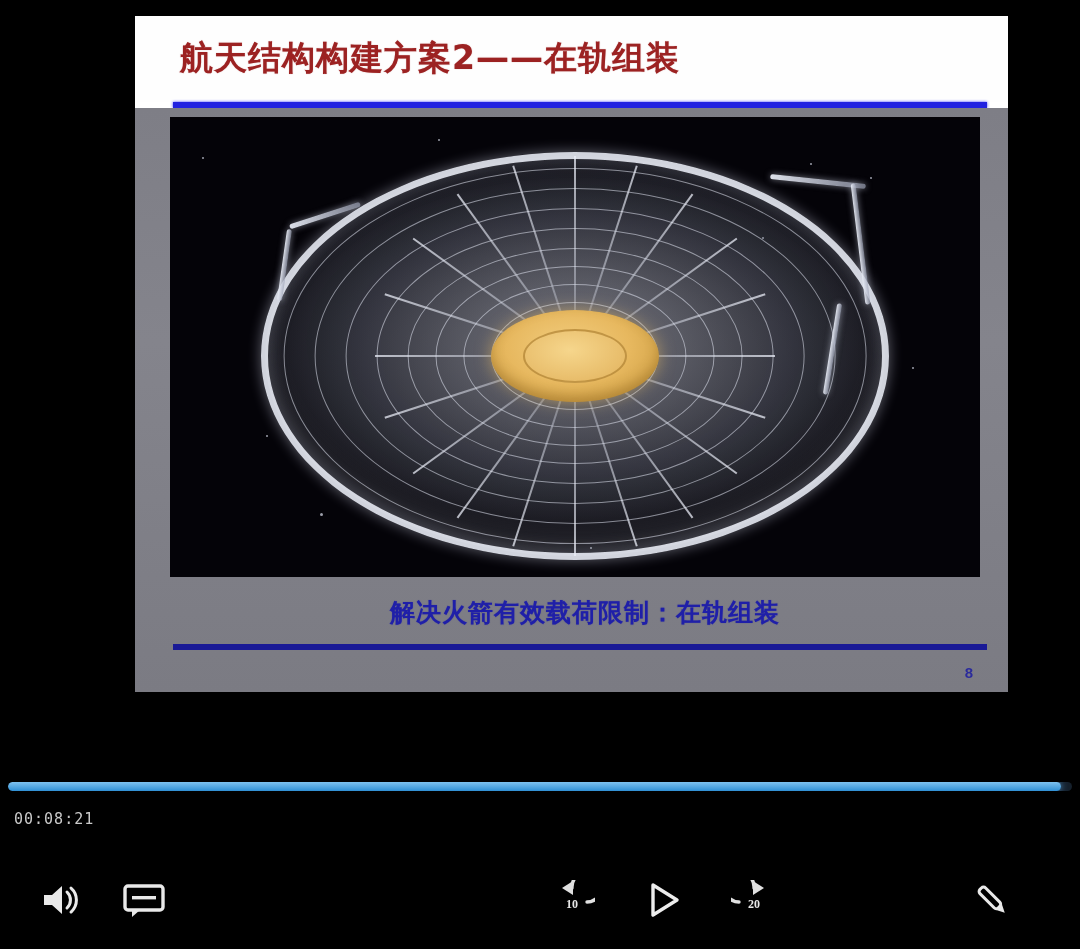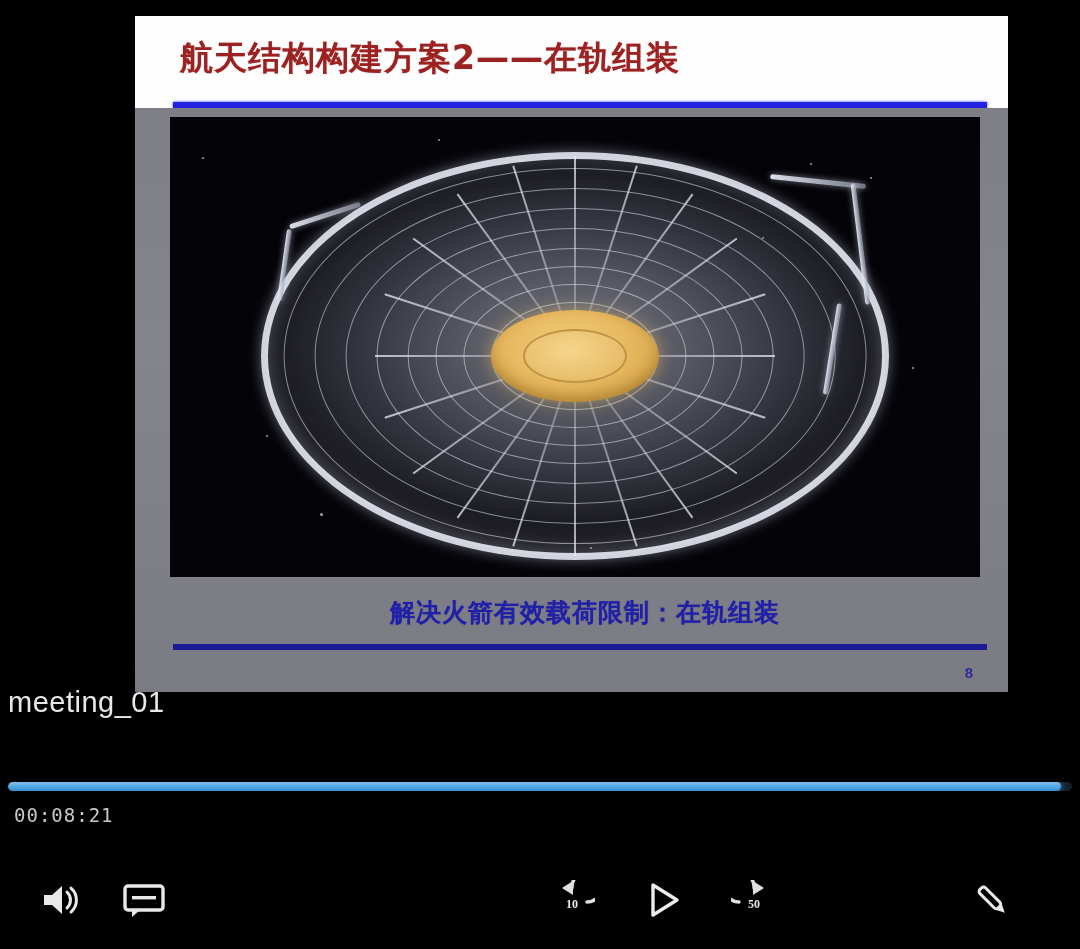--- a/index.html
+++ b/index.html
@@ -163,22 +163,22 @@
     position:absolute; left:8px; top:22px; width:1064px; height:9px;
     background:#15202c; border-radius:5px; overflow:hidden;
   }
   #progress-fill {
     position:absolute; left:0; top:0; height:100%;
     background:linear-gradient(180deg,#7ec2ef,#2f8fd4);
     border-radius:5px;
     box-shadow:0 0 7px rgba(90,170,235,.85);
   }
   #time-current {
-    position:absolute; left:14px; top:44px;
-    font-size:19px; color:#c9c9c9; letter-spacing:1px;
+    position:absolute; left:14px; top:50px;
+    font-size:15px; color:#c9c9c9; letter-spacing:1px;
     font-family:"DejaVu Sans Mono","Liberation Mono",monospace;
   }
 
   
   #control-bar {
     position:absolute; left:0; top:850px; width:1080px; height:99px;
     background:#000;
   }
   .ctrl {
     position:absolute; top:18px;
@@ -272,21 +272,20 @@
           <div class="boom" style="left:688px; top:66px;  width:5px;   height:122px; transform:rotate(-7deg);"></div>
           <div class="boom" style="left:660px; top:186px; width:5px;   height:92px; transform:rotate(9deg);"></div>
         </div>
 
         <div id="scene-caption">解决火箭有效载荷限制：在轨组装</div>
         <div id="caption-rule"></div>
         <div id="page-number">8</div>
       </div>
     </div>
 
-    <div id="file-label">meeting_01</div>
   </div>
 
   <div id="progress-zone">
     <div id="progress-track">
       <div id="progress-fill" style="width: 99%;"></div>
     </div>
     <div id="time-current">00:08:21</div>
   </div>
 
   <div id="control-bar">
@@ -319,21 +318,21 @@
       <svg width="36" height="40" viewBox="0 0 36 40">
         <polygon points="7,5 31,20 7,35" fill="none" stroke="#ededed" stroke-width="3.4" stroke-linejoin="round"></polygon>
       </svg>
     </div>
 
     <div class="ctrl" style="left:722px;">
       <svg width="46" height="40" viewBox="0 0 46 40">
         <path d="M8 22 A15 15 0 1 1 23 8" stroke="#e0e0e0" stroke-width="3.4" fill="none" stroke-linecap="round"></path>
         <polygon points="22,1 22,15 33,8" fill="#e0e0e0"></polygon>
       </svg>
-      <span class="ctrl-num">50</span>
+      <span class="ctrl-num">20</span>
     </div>
 
     <div class="ctrl" style="left:960px;">
       <svg width="44" height="44" viewBox="0 0 44 44">
         <g transform="rotate(-45 22 22)">
           <rect x="18" y="6" width="8" height="26" rx="3" fill="none" stroke="#e9e9e9" stroke-width="3"></rect>
           <polygon points="18,32 26,32 22,40" fill="#e9e9e9"></polygon>
         </g>
       </svg>
     </div>

